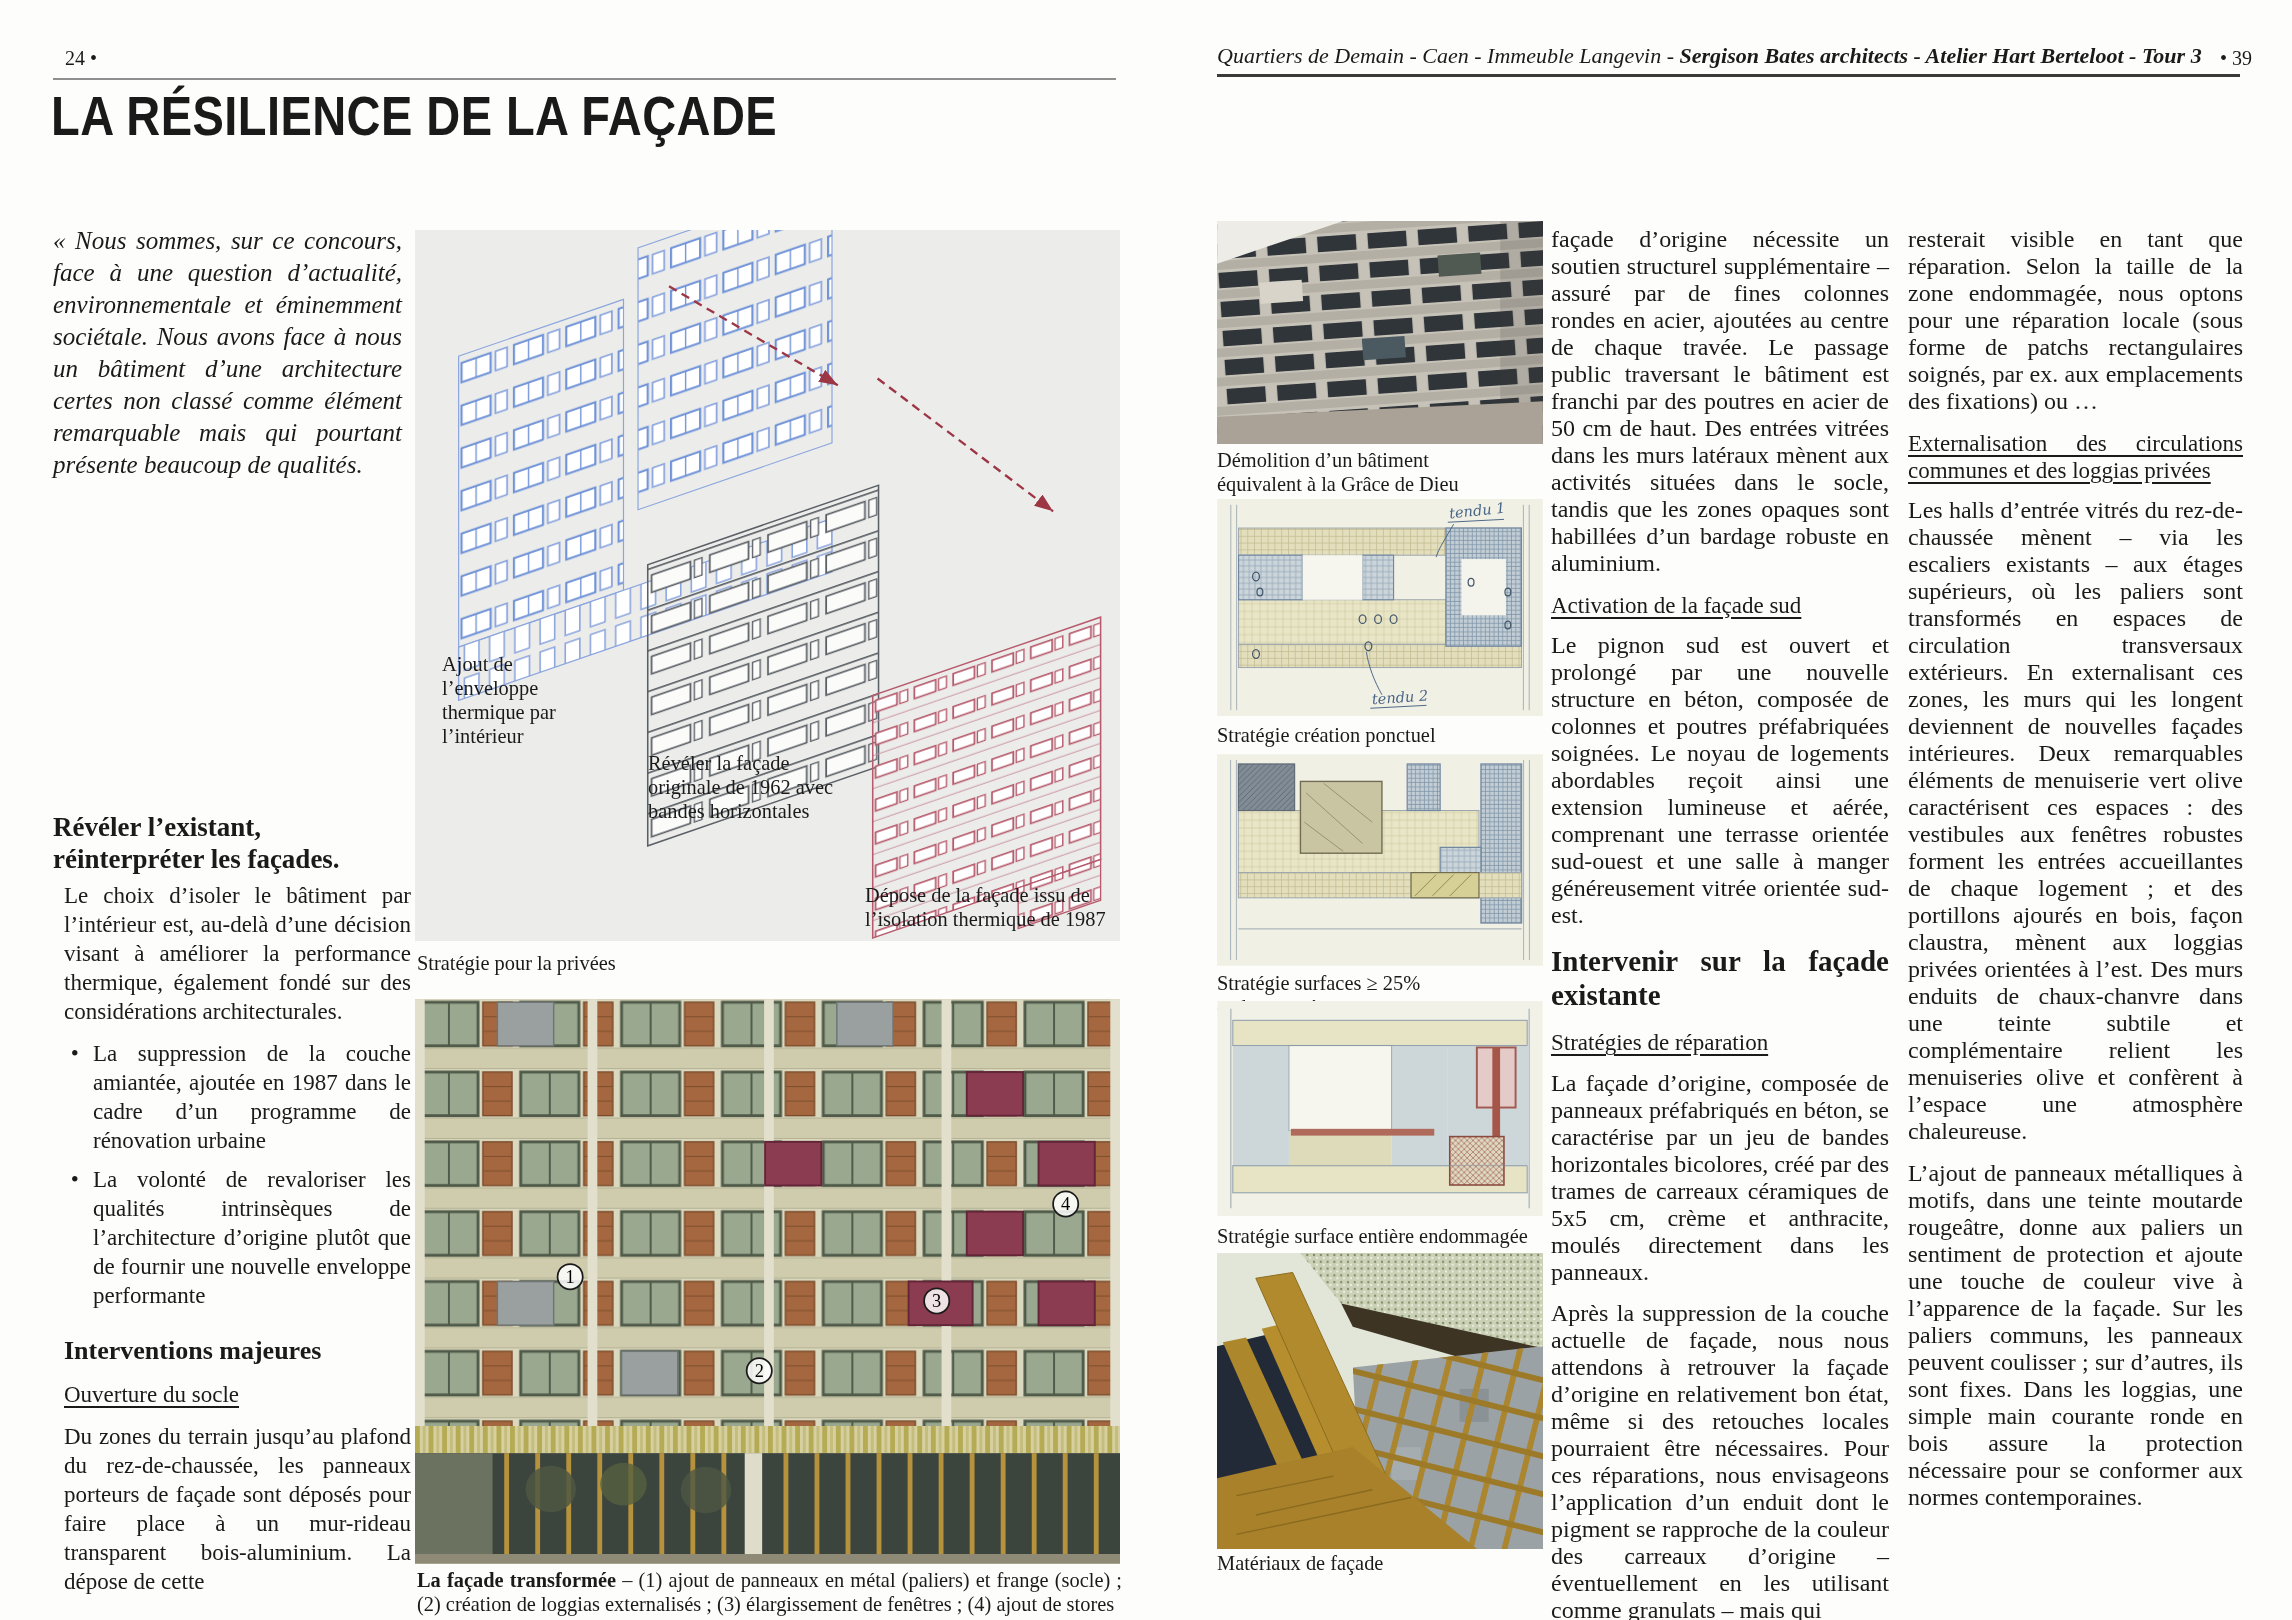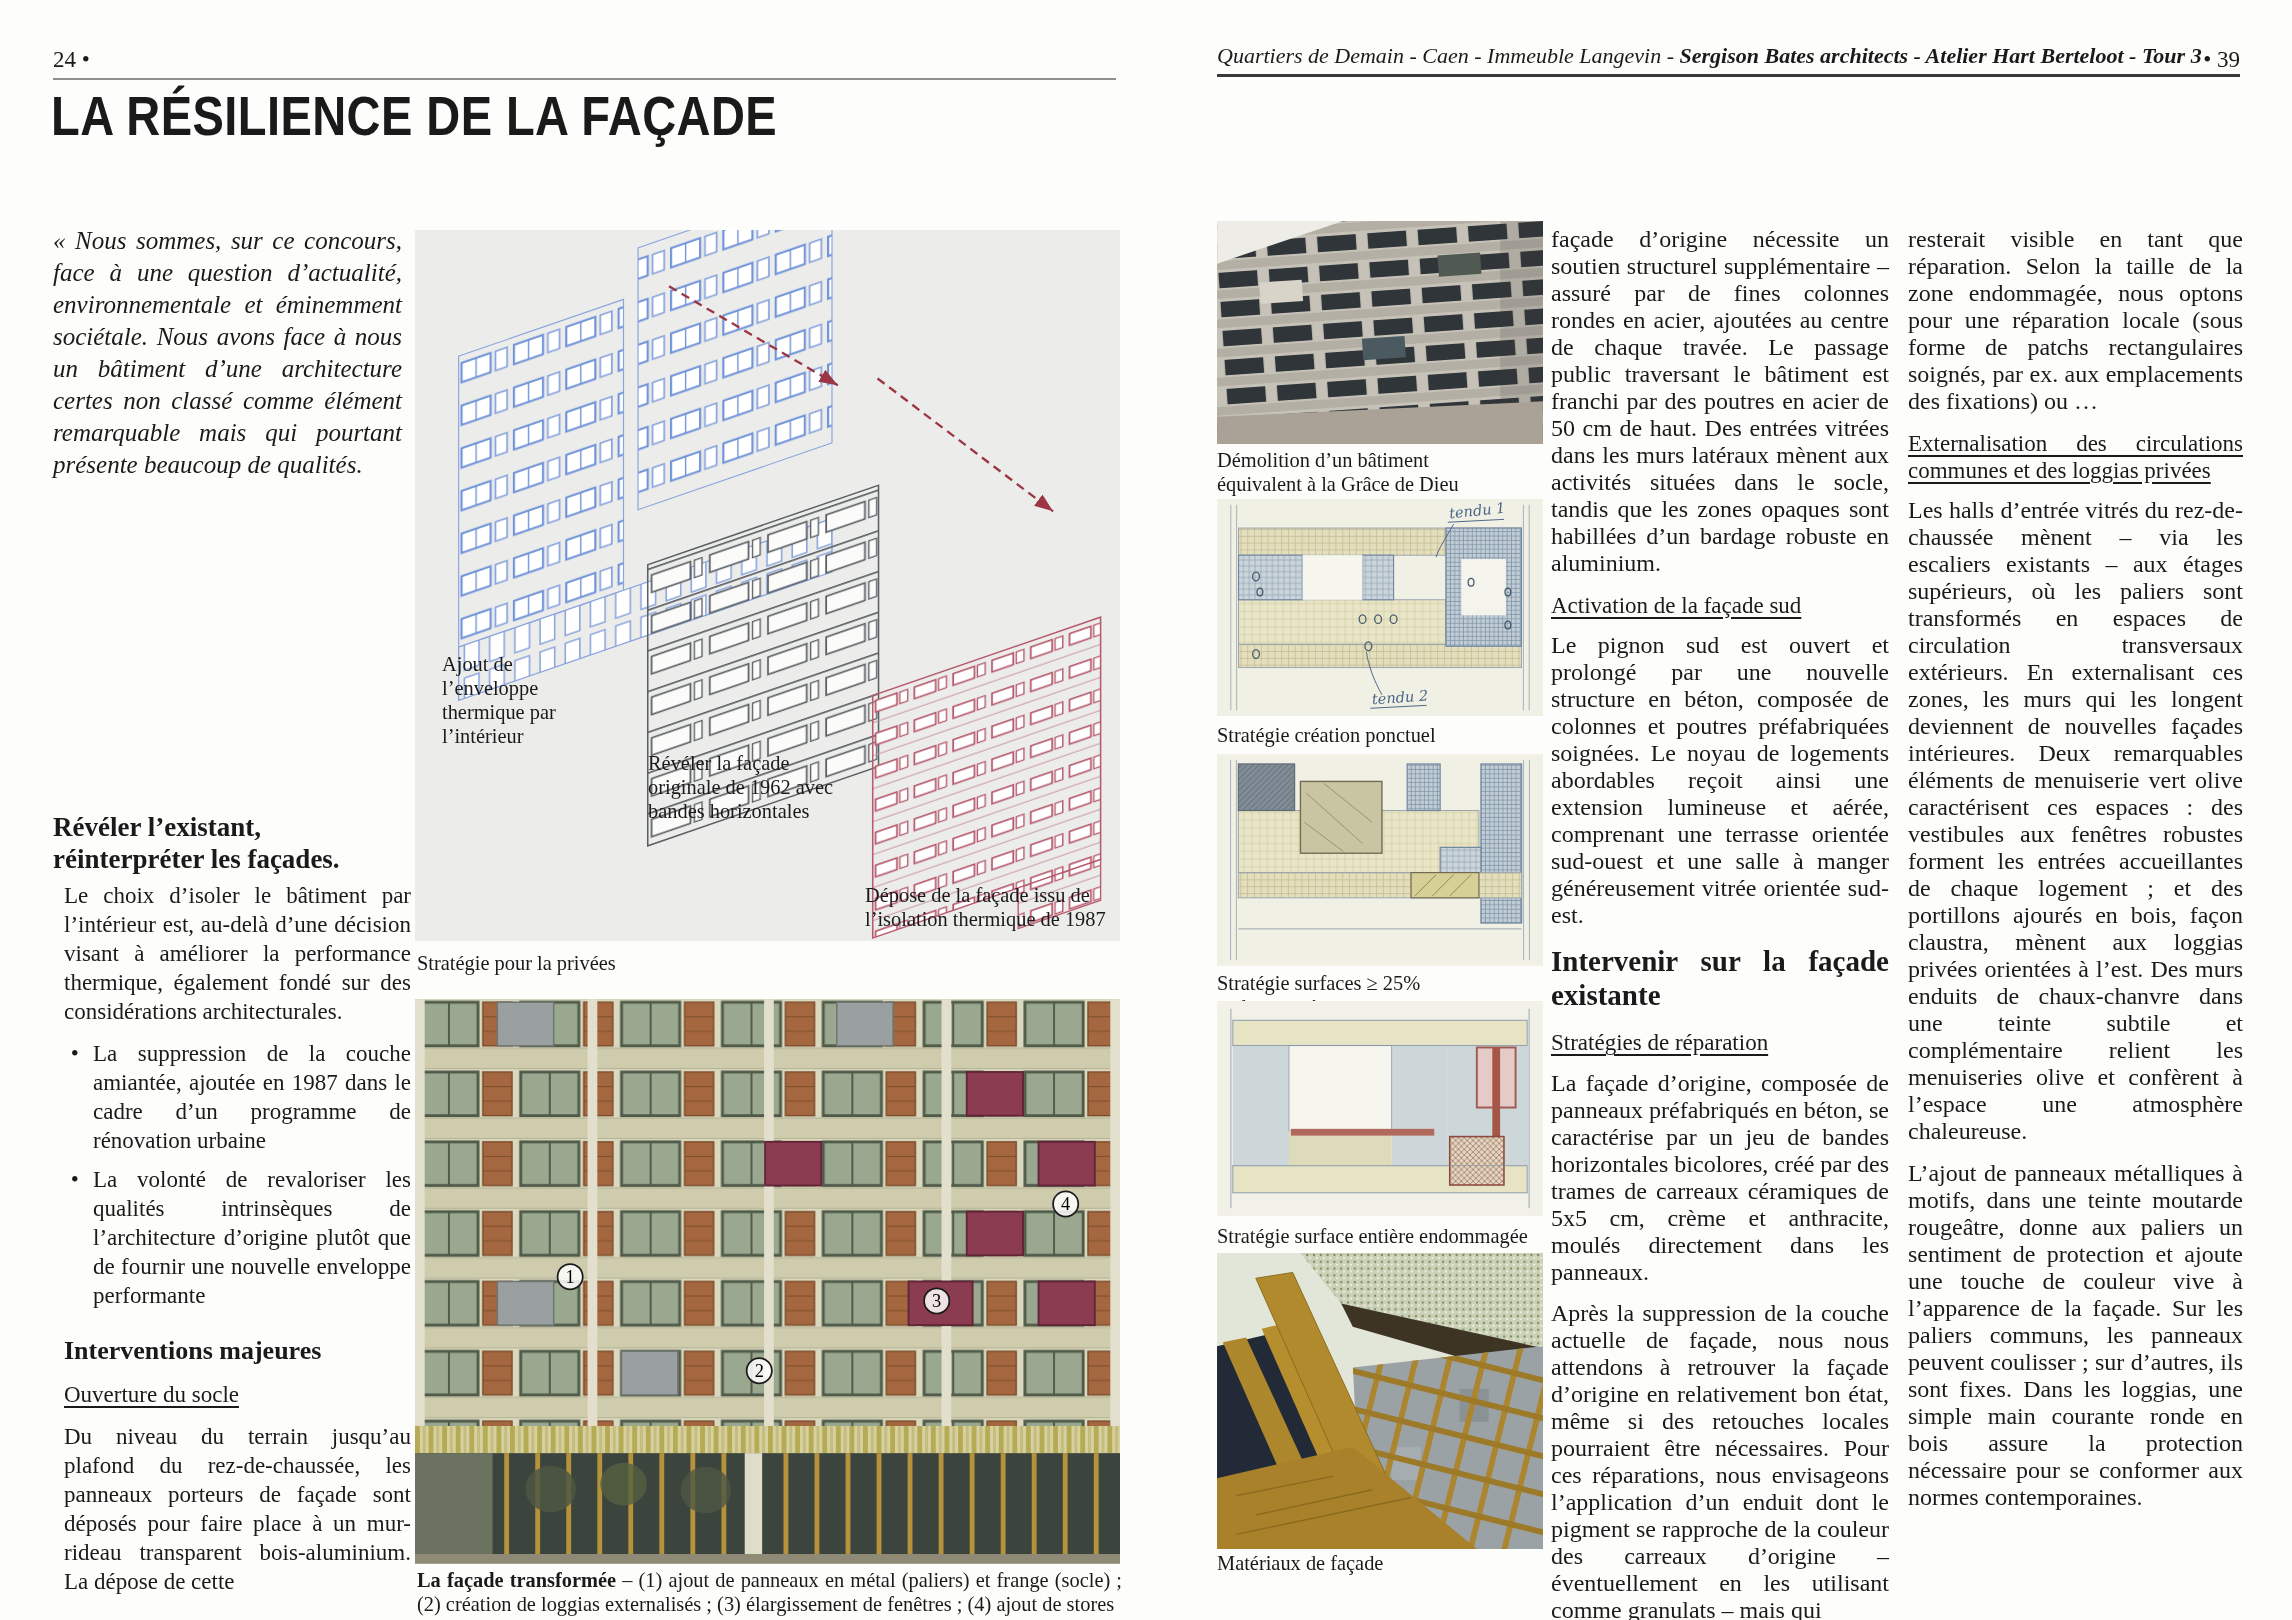--- a/index.html
+++ b/index.html
@@ -2,21 +2,21 @@
 <html lang="fr"><head>
 <meta charset="utf-8">
 <style>
   html,body{margin:0;padding:0;background:#dedede;}
   .sheet{position:relative;width:2292px;height:1621px;background:#fdfdfb;overflow:hidden;
          font-family:"Liberation Serif",serif;color:#1a1a1a;}
   .abs{position:absolute;}
   p{margin:0;}
   .just{text-align:justify;}
   
-  .pagenum{font-size:23px;}
+  .pagenum{font-size:20px;margin-left:12px;}
   .rule{background:#8f8f8f;height:1.5px;}
   .rule-dark{background:#3a3a3a;height:2.9px;}
   .title{font-family:"Liberation Sans",sans-serif;font-weight:700;font-size:56px;
          letter-spacing:0.5px;white-space:nowrap;transform:scaleX(.84);transform-origin:0 0;}
   .quote{font-style:italic;font-size:25px;line-height:32px;}
   .quote p + p{margin-top:10.7px;}
   .lbody{font-size:23px;line-height:29px;}
   .lbody p{margin-bottom:12.6px;}
   .h-lg{font-weight:700;font-size:27px;line-height:32px;}
   .h-md{font-weight:700;font-size:26px;line-height:31px;margin:25px 0 13.6px;}
@@ -48,21 +48,21 @@
   </div>
 
   <div class="abs h-lg" style="left:53px;top:811px;width:320px;">Révéler l’existant, réinterpréter les façades.</div>
 
   <div class="abs lbody just" style="left:64px;top:881px;width:347px;">
     <p>Le choix d’isoler le bâtiment par l’intérieur est, au-delà d’une décision visant à améliorer la performance thermique, également fondé sur des considérations architecturales.</p>
     <div class="bullet">La suppression de la couche amiantée, ajoutée en 1987 dans le cadre d’un programme de rénovation urbaine</div>
     <div class="bullet">La volonté de revaloriser les qualités intrinsèques de l’architecture d’origine plutôt que de fournir une nouvelle enveloppe performante</div>
     <div class="h-md">Interventions majeures</div>
     <div class="h-ul">Ouverture du socle</div>
-    <p>Du niveau du terrain jusqu’au plafond du rez-de-chaussée, les panneaux porteurs de façade sont déposés pour faire place à un mur-rideau transparent bois-aluminium. La dépose de cette</p>
+    <p>Du zones du terrain jusqu’au plafond du rez-de-chaussée, les panneaux porteurs de façade sont déposés pour faire place à un mur-rideau transparent bois-aluminium. La dépose de cette</p>
   </div>
 
   <div class="abs panel" style="left:415px;top:230px;width:705px;height:711px;">
     <svg width="705" height="711" viewBox="0 0 727 733">
       <defs>
         <pattern id="pwB" width="54" height="44" patternUnits="userSpaceOnUse">
           <rect x="3" y="8" width="30" height="20" fill="#ffffff" stroke="#6f92d8" stroke-width="2.2"></rect>
           <line x1="18" y1="8" x2="18" y2="28" stroke="#6f92d8" stroke-width="1.4"></line>
           <rect x="38" y="8" width="12" height="20" fill="#ffffff" stroke="#8aa4de" stroke-width="1.8"></rect>
         </pattern>

